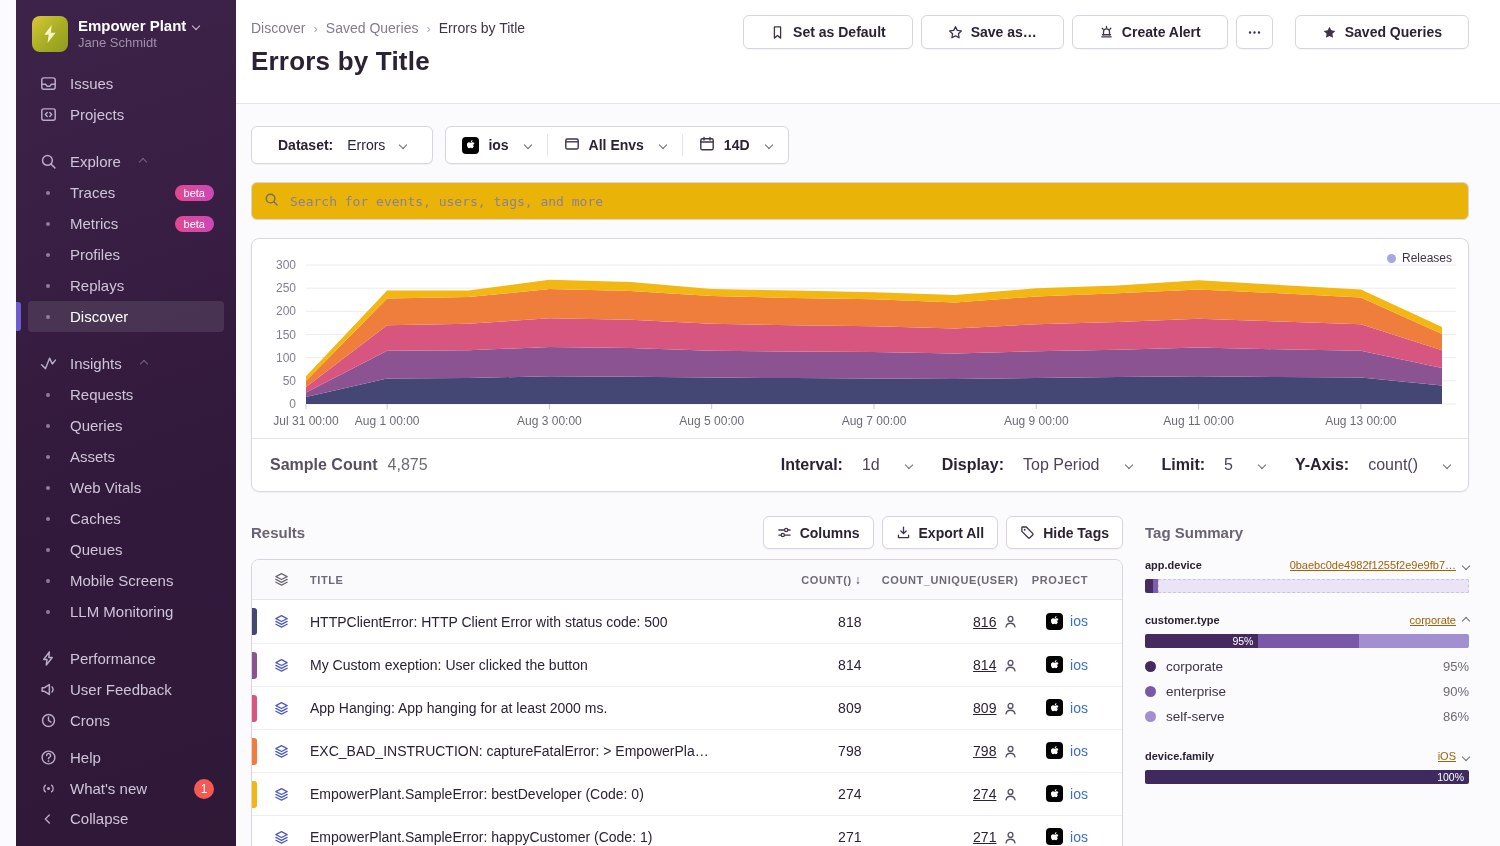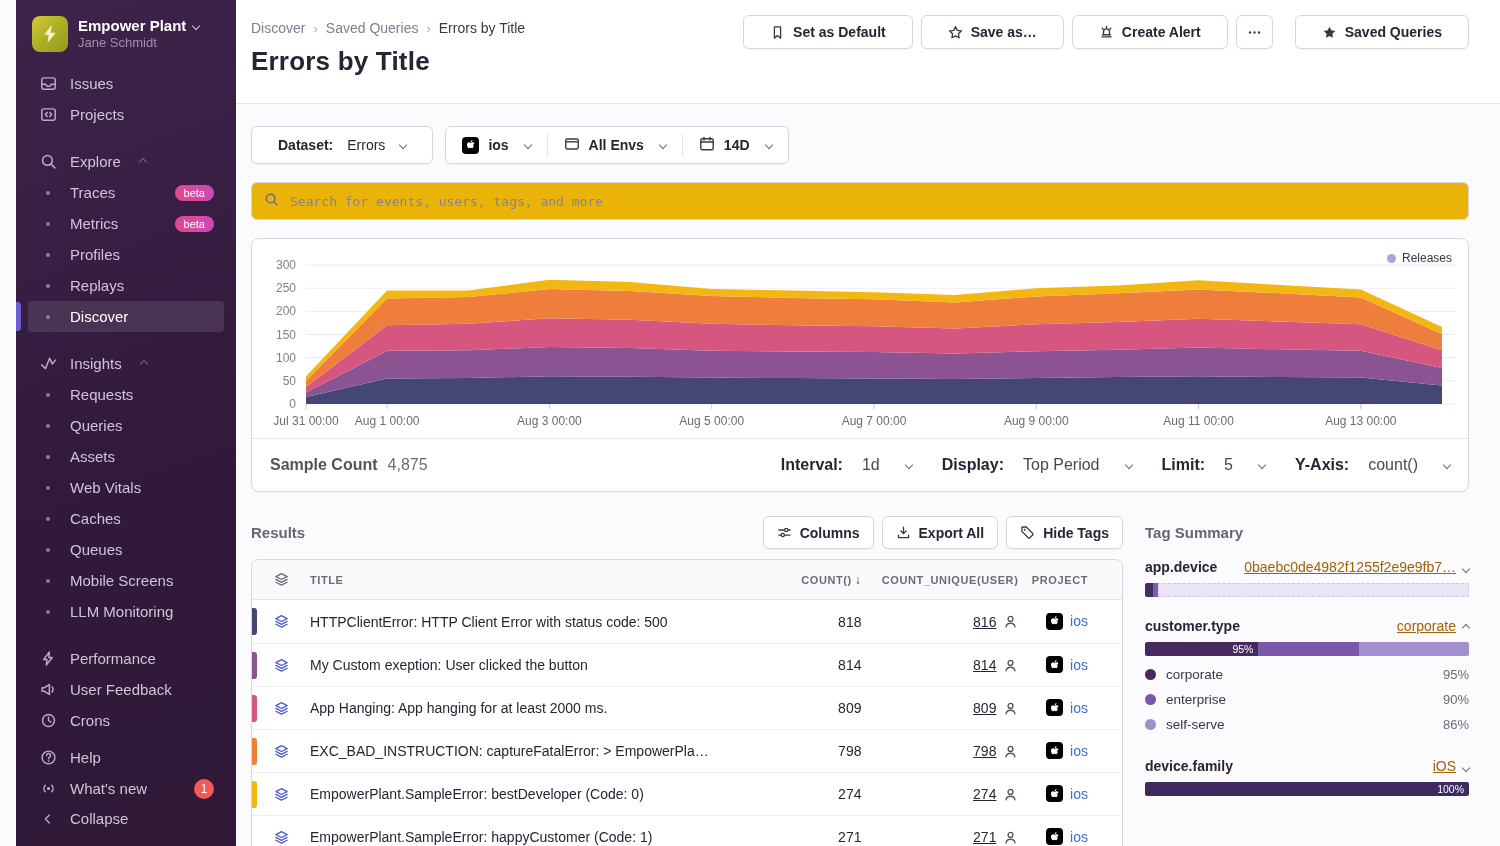--- a/index.html
+++ b/index.html
@@ -115,21 +115,21 @@
   .proj-cell { display:inline-flex; align-items:center; gap:7px; }
   .proj-link { color:#3b6ecc; }
   .apple-badge { width:17px; height:17px; background:#000; border-radius:4px;
     display:inline-flex; align-items:center; justify-content:center; flex:0 0 17px; }
   .sort-arrow { font-size:12px; color:#3e3446; margin-left:3px; }
 
   
   .tag-col { flex:0 0 324px; width:324px; }
   .tag-heading { font-size:15px; font-weight:700; color:#6a6374; margin:8px 0 18px; }
   .tag-entry { margin-bottom:21px; }
-  .tag-key-row { display:flex; align-items:baseline; font-size:14px; cursor:pointer; }
+  .tag-key-row { display:flex; align-items:baseline; font-size:11px; cursor:pointer; }
   .tag-key { font-weight:700; color:#2b2233; }
   .tag-value { margin-left:auto; color:#a16207; white-space:nowrap; overflow:hidden; max-width:240px; text-overflow:ellipsis;text-decoration:underline; }
   .tag-key-row .chev { flex:0 0 auto; }
   .tag-bar { display:flex; height:14px; border-radius:2px; overflow:hidden; margin-top:8px; }
   .tag-seg { display:flex; align-items:center; justify-content:flex-end; color:#fff;
     font-size:10.5px; padding-right:5px; }
   .tag-seg.other { border:1px dashed #cdc3e2; }
   .tag-legend { margin-top:6px; }
   .tag-legend-row { display:flex; align-items:center; gap:10px; padding:5px 0; font-size:13.5px; color:#3e3446; }
   .tag-legend-dot { width:11px; height:11px; border-radius:50%; flex:0 0 11px; }

